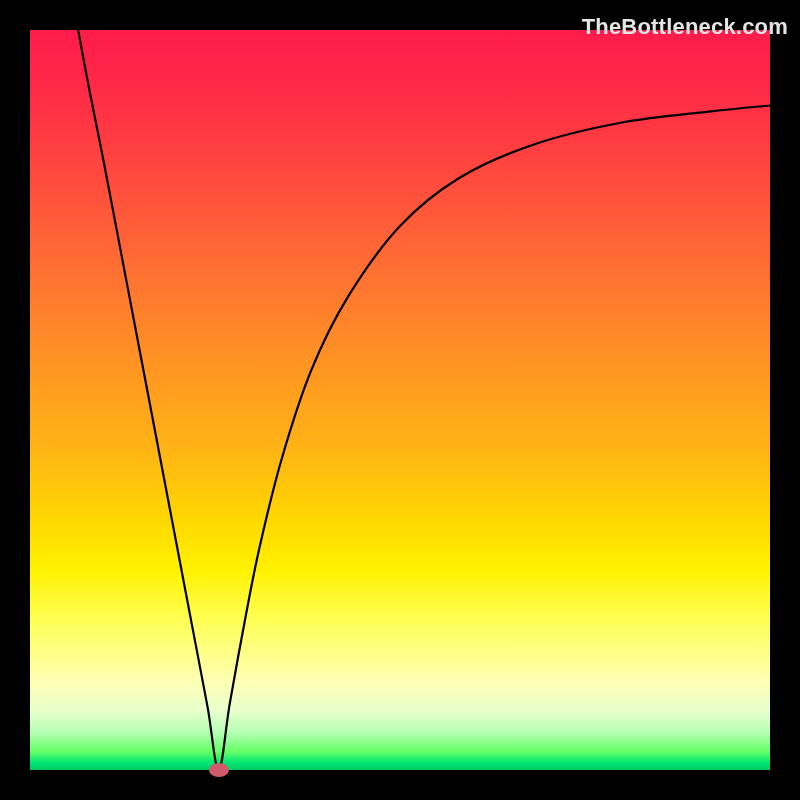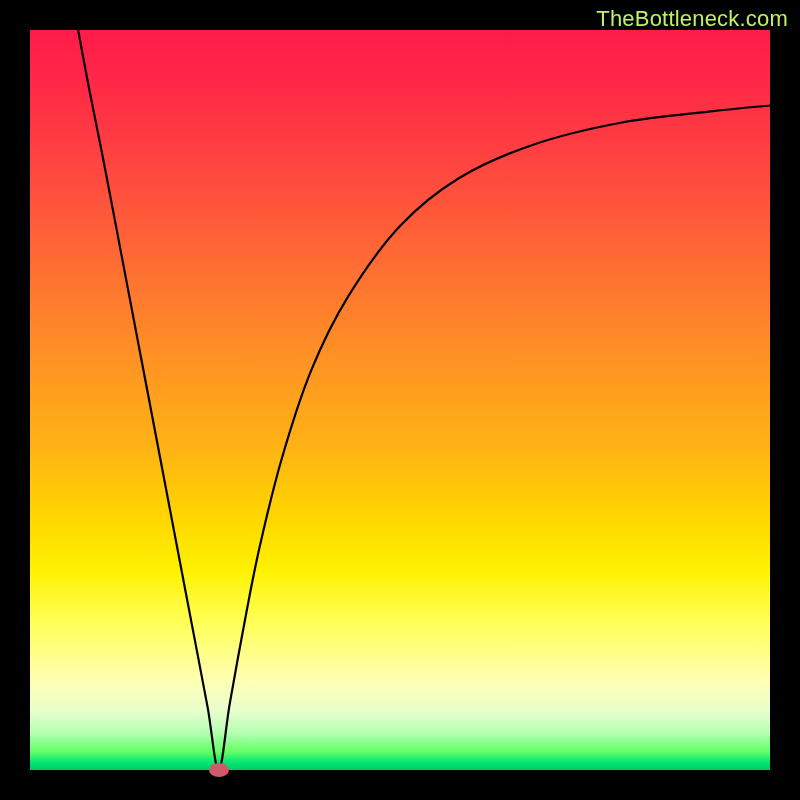--- a/index.html
+++ b/index.html
@@ -37,25 +37,25 @@
       #feffb3 88%,
       #e8ffcc 92%,
       #b3ffb3 95%,
       #66ff66 97.5%,
       #00e673 99%,
       #00cc66 100%
     );
   }
   .watermark {
     position: absolute;
-    top: 6px;
+    top: 14px;
     right: 12px;
-    color: #bef264;
+    color: #e5e5e5;
     font-size: 22px;
-    font-weight: 400;
+    font-weight: 700;
     letter-spacing: 0.2px;
     user-select: none;
   }
   svg.curve {
     position: absolute;
     left: 0;
     top: 0;
     width: 740px;
     height: 740px;
     overflow: visible;

